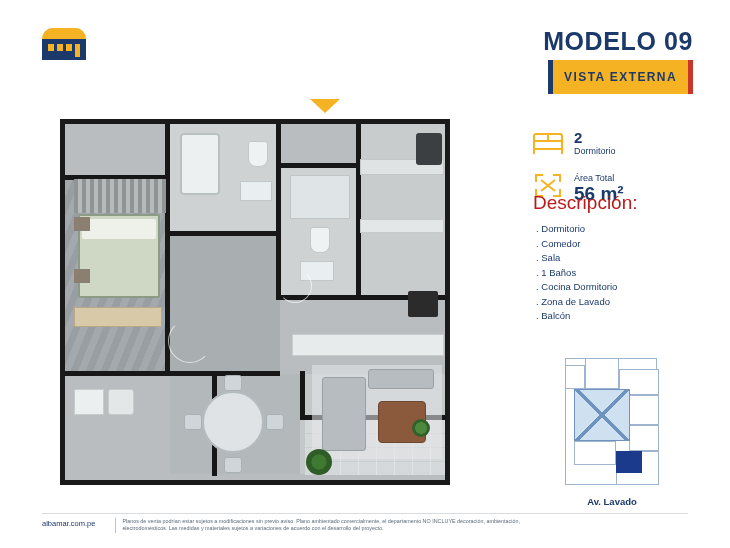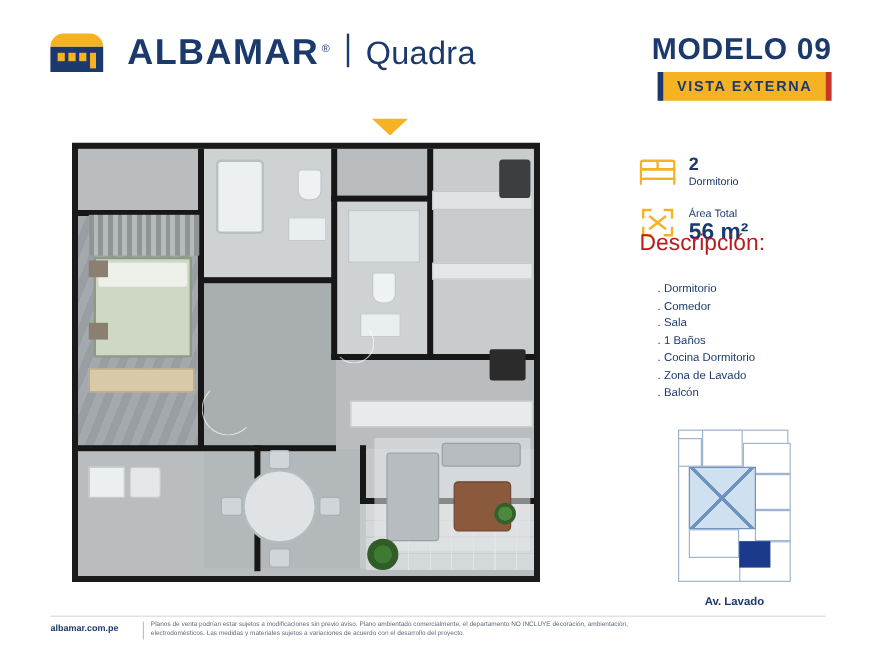--- a/index.html
+++ b/index.html
@@ -65,21 +65,21 @@
     font-size: 27px; color: #1b3a6b; letter-spacing: 0.3px;
   }
 
   .model-title {
     position: absolute; right: 37px; top: 27px;
     font-size: 25px; font-weight: bold; color: #1b3a6b;
     letter-spacing: 0.6px;
   }
   .view-badge {
     position: absolute; right: 37px; top: 60px;
-    height: 24px;
+    height: 34px;
     display: flex; align-items: stretch;
   }
   .view-badge .bar-l { width: 5px; background: #1b3a6b; }
   .view-badge .mid {
     background: #f5b222; color: #1b3a6b;
     font-size: 12px; font-weight: bold; letter-spacing: 1.4px;
     padding: 0 11px; display: flex; align-items: center;
   }
   .view-badge .bar-r { width: 5px; background: #c9352b; }
 
@@ -220,21 +220,21 @@
   .spec-txt .area-val {
     font-size: 19px; font-weight: bold; color: #1b3a6b; line-height: 20px;
   }
 
   .desc-title {
     position: absolute; left: 533px; top: 192px;
     font-size: 19px; font-weight: normal; color: #b91c1c;
   }
   .desc-list {
     position: absolute; left: 536px; top: 222px;
-    list-style: none; margin: 12px; padding: 0;
+    list-style: none; margin: 0; padding: 0;
   }
   .desc-list li {
     font-size: 9.5px; color: #1b3a6b; line-height: 14.5px;
     white-space: nowrap;
   }
 
   
   .mini {
     position: absolute; left: 565px; top: 358px;
     width: 92px; height: 127px;
@@ -262,21 +262,21 @@
   
   .footer-rule {
     position: absolute; left: 42px; top: 513px; width: 646px; height: 1px;
     background: #d8dce0;
   }
   .footer {
     position: absolute; left: 42px; top: 518px; width: 650px;
     display: flex; align-items: flex-start;
   }
   .footer .site {
-    font-size: 7.5px; font-weight: bold; color: #1b3a6b;
+    font-size: 7.5px; font-weight: normal; color: #1b3a6b;
     white-space: nowrap; margin-right: 20px; padding-top: 1px;
   }
   .footer .vline {
     width: 1px; height: 15px; background: #b9c2cc; margin-right: 6px;
   }
   .footer .fine {
     font-size: 5.4px; color: #5d6b7a; line-height: 7.2px; max-width: 430px;
   }
 </style>
 </head>
@@ -288,26 +288,20 @@
 
     <div class="logo-mark">
       <div class="roof"></div>
       <div class="body"></div>
       <div class="win w1"></div>
       <div class="win w2"></div>
       <div class="win w3"></div>
       <div class="win w4"></div>
     </div>
 
-    <div class="brand-wrap">
-      <div class="brand-main">ALBAMAR</div>
-      <div class="brand-reg">®</div>
-      <div class="brand-div"></div>
-      <div class="brand-sub">Quadra</div>
-    </div>
 
     <div class="model-title">MODELO 09</div>
 
     <div class="view-badge">
       <div class="bar-l"></div>
       <div class="mid">VISTA EXTERNA</div>
       <div class="bar-r"></div>
     </div>
   </div>
 

